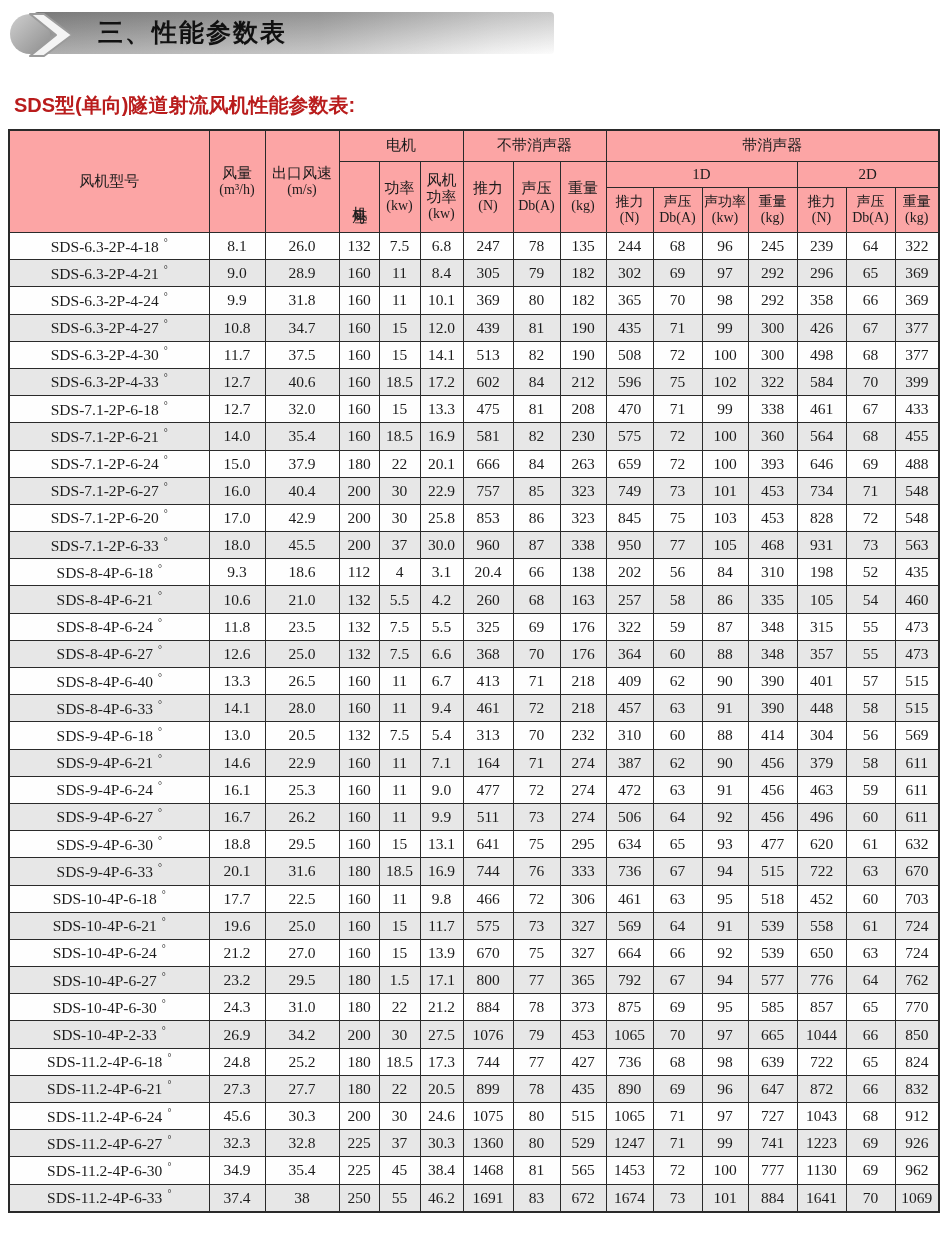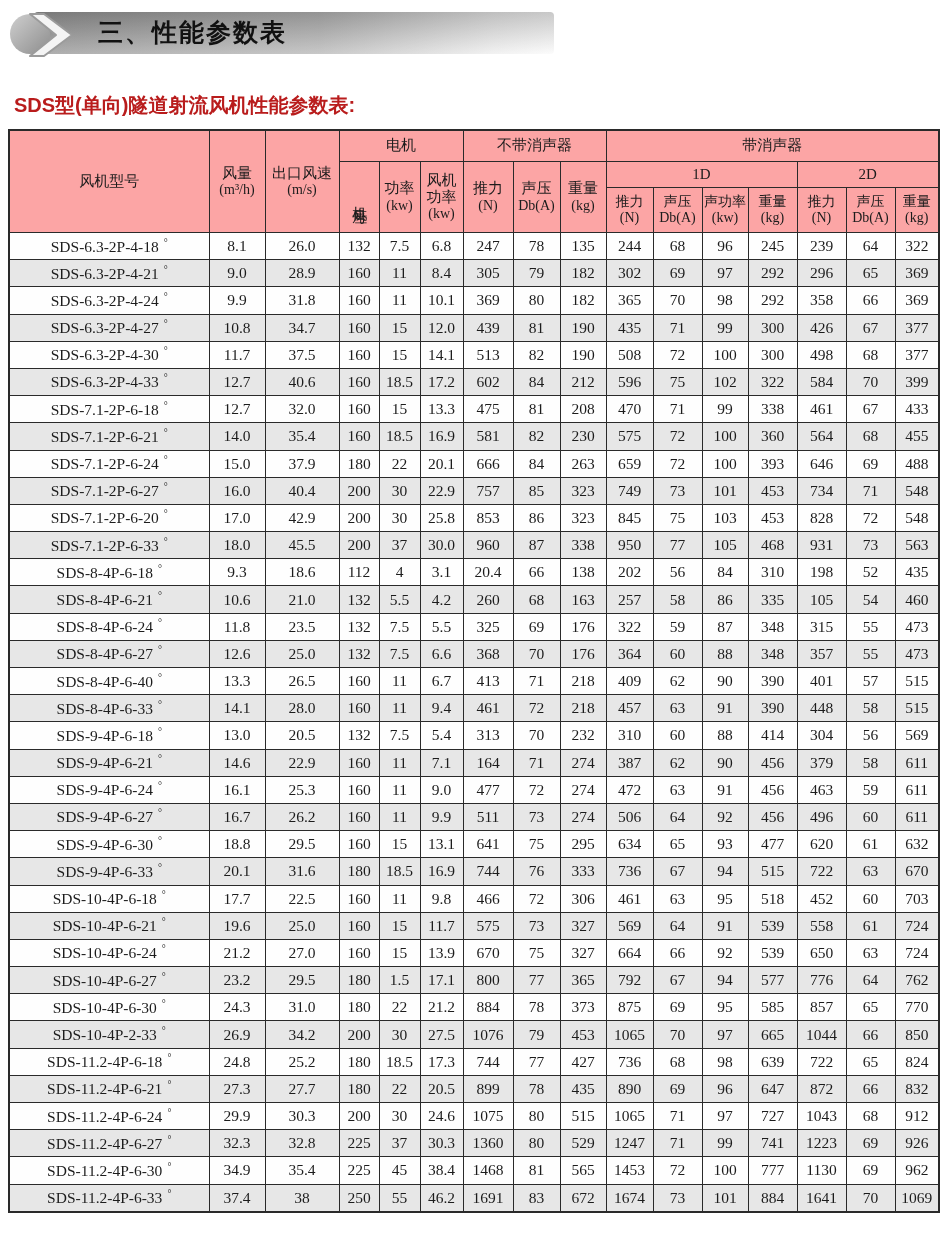--- a/index.html
+++ b/index.html
@@ -673,21 +673,21 @@
           <td>890</td>
           <td>69</td>
           <td>96</td>
           <td>647</td>
           <td>872</td>
           <td>66</td>
           <td>832</td>
         </tr>
         <tr>
           <td class="model"><span>SDS-11.2-4P-6-24</span><sup>°</sup></td>
-          <td>29.9</td>
+          <td>45.6</td>
           <td>30.3</td>
           <td>200</td>
           <td>30</td>
           <td>24.6</td>
           <td>1075</td>
           <td>80</td>
           <td>515</td>
           <td>1065</td>
           <td>71</td>
           <td>97</td>

